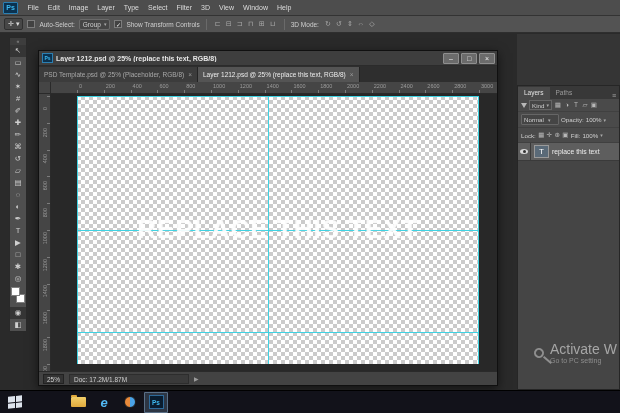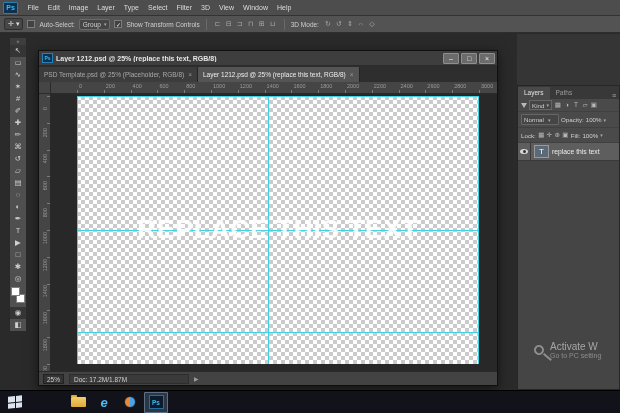--- a/index.html
+++ b/index.html
@@ -122,21 +122,21 @@
   .eye::after { content:""; position:absolute; left:2.5px; top:1px; width:3px; height:3px; background:#333; border-radius:50%; }
   .thumb { width:15px; height:13px; margin:0 3px; background:#5a6a78; border:1px solid #9a9a9a;
            color:#fff; font-size:8px; display:flex; align-items:center; justify-content:center; }
   .lname { color:#ececec; font-size:6.8px; white-space:nowrap; }
 
   
   .watermark { position:absolute; left:534px; top:341px; display:flex; align-items:center; z-index:8; color:#9b9b9b; }
   .keyicon { position:relative; width:10px; height:10px; border:2px solid #8f8f8f; border-radius:50%;
              margin-right:6px; transform:rotate(40deg); }
   .keyicon::after { content:""; position:absolute; top:2px; left:9px; width:10px; height:2px; background:#8f8f8f; }
-  .wm1 { font-size:10px; color:#a6a6a6; white-space:nowrap; }
+  .wm1 { font-size:14px; color:#a6a6a6; white-space:nowrap; }
   .wm2 { font-size:7px; color:#8e8e8e; white-space:nowrap; }
 
   
   .taskbar { position:absolute; left:0; top:390px; width:620px; height:23px; background:#12121a;
              display:flex; align-items:center; z-index:9; border-top:1px solid #000; }
   .startbtn { width:30px; height:23px; display:flex; align-items:center; justify-content:center; }
   .flag { width:14px; height:12px; display:grid; grid-template-columns:1fr 1fr; grid-template-rows:1fr 1fr;
           gap:1px; transform:skewY(-6deg); }
   .flag i { background:#dde3ec; }
   .tbapps { display:flex; gap:2px; margin-left:36px; }

